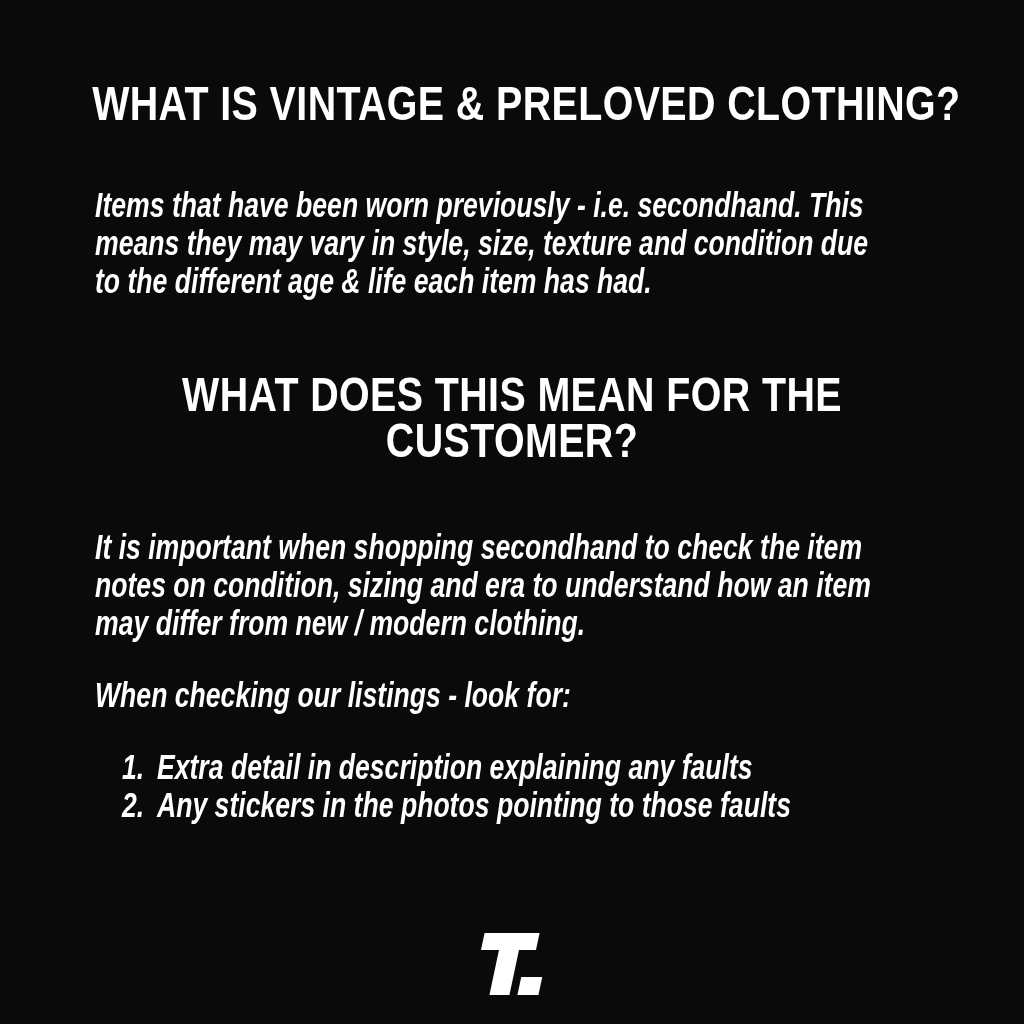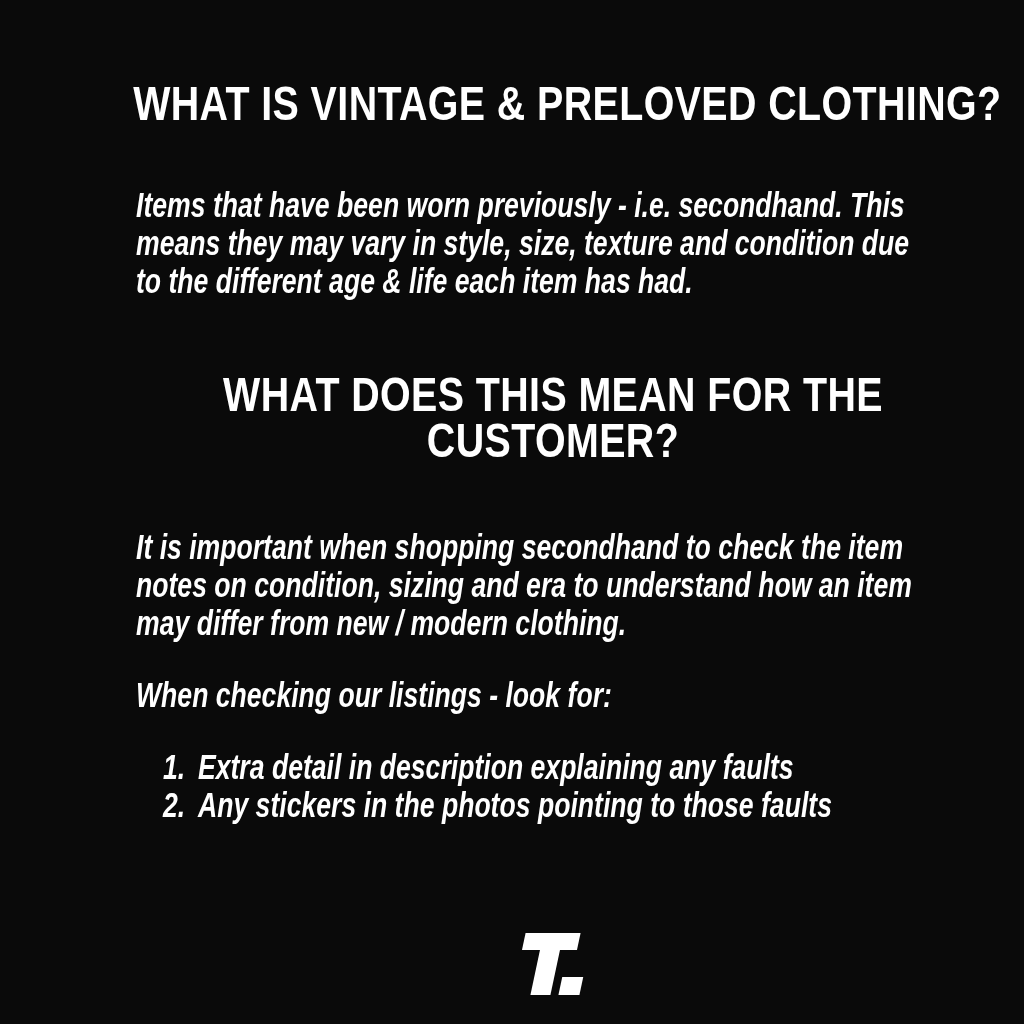--- a/index.html
+++ b/index.html
@@ -5,21 +5,21 @@
   html, body { margin: 0; padding: 0; }
   body {
     width: 1024px;
     height: 1024px;
     background: #0a0a0a;
     color: #ffffff;
     font-family: "Liberation Sans", sans-serif;
     position: relative;
     overflow: hidden;
   }
-  .card { position: absolute; inset: 0; margin-left: 41px; }
+  .card { position: absolute; inset: 0; }
 
   
   .heading {
     position: absolute;
     left: 0;
     width: 1024px;
     text-align: center;
     font-weight: 700;
     font-size: 48px;
     letter-spacing: 0.5px;

